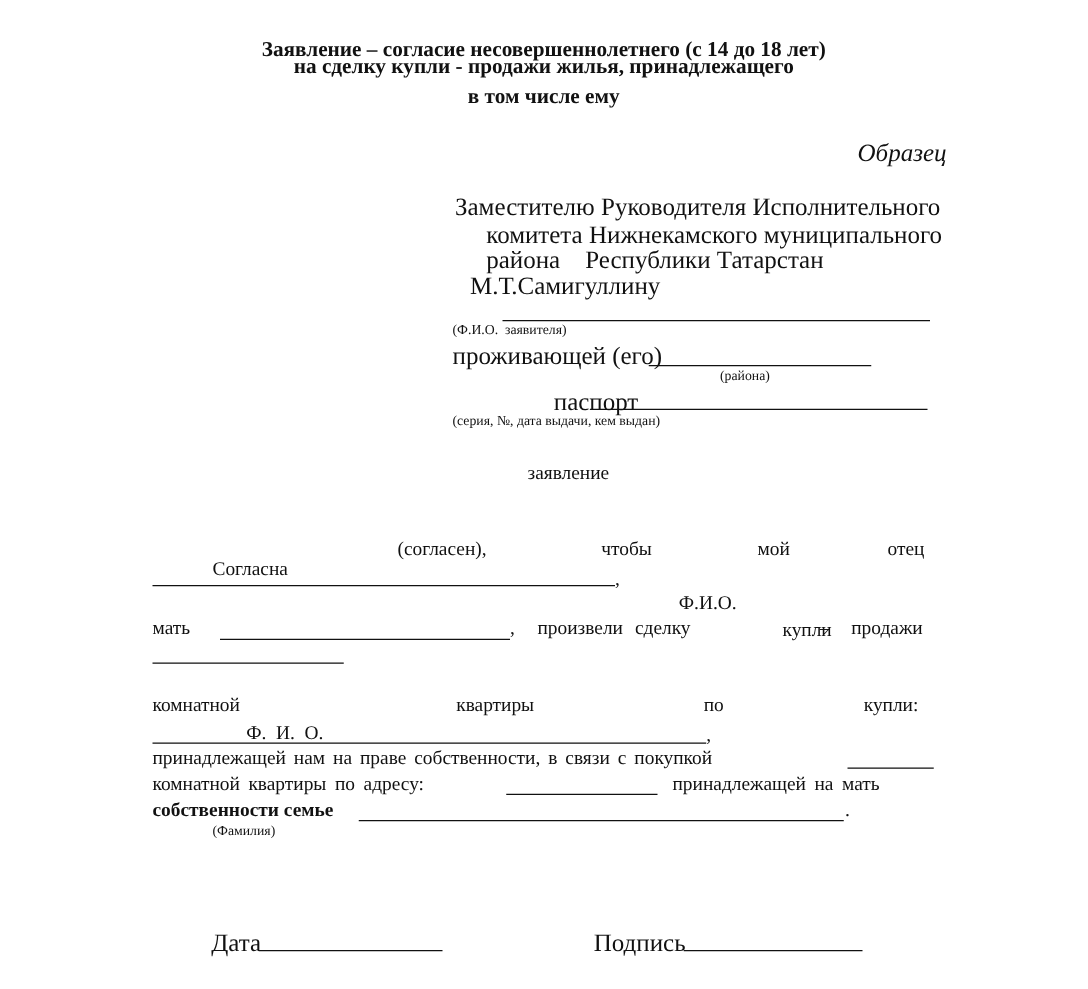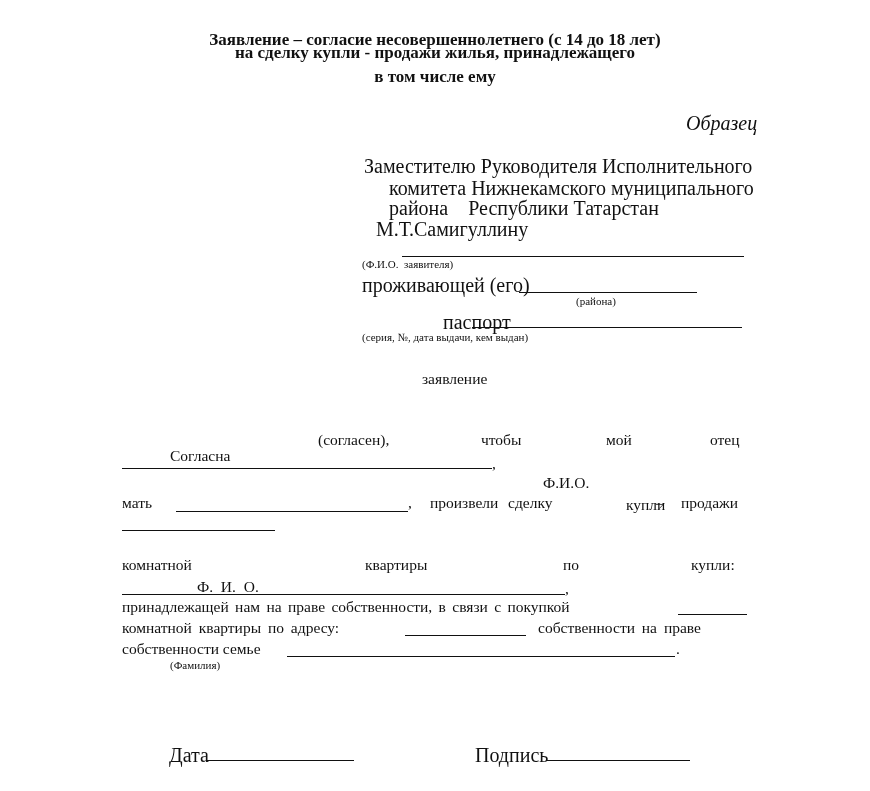--- a/index.html
+++ b/index.html
@@ -67,23 +67,23 @@
 <div class="abs t15" style="top:556px; left:691px;">купли:</div>
 
 <div class="line" style="top:594px; left:122px; width:443px;"></div>
 <div class="abs t15" style="top:580px; left:565px;">,</div>
 
 <div class="abs t15" style="top:598px; left:122px; word-spacing:2.5px;">принадлежащей нам на праве собственности, в связи с покупкой</div>
 <div class="line" style="top:614px; left:678px; width:69px;"></div>
 
 <div class="abs t15" style="top:619px; left:122px; word-spacing:3px;">комнатной квартиры по адресу:</div>
 <div class="line" style="top:635px; left:405px; width:121px;"></div>
-<div class="abs t15" style="top:619px; left:538px; word-spacing:3px;">собственности на праве</div>
+<div class="abs t15" style="top:619px; left:538px; word-spacing:3px;">принадлежащей на мать</div>
 
-<div class="abs t15" style="top:640px; left:122px;">собственности семье</div>
+<div class="abs t15" style="top:640px; left:122px;font-weight:bold;">собственности семье</div>
 <div class="line" style="top:656px; left:287px; width:388px;"></div>
 <div class="abs t15" style="top:640px; left:676px;">.</div>
 <div class="abs small" style="top:659px; left:170px;">(Фамилия)</div>
 
 <div class="abs t16" style="top:744px; left:169px;">Дата</div>
 <div class="line" style="top:760px; left:207px; width:147px;"></div>
 <div class="abs t16" style="top:744px; left:475px;">Подпись</div>
 <div class="line" style="top:760px; left:547px; width:143px;"></div>
 
 </body></html>

